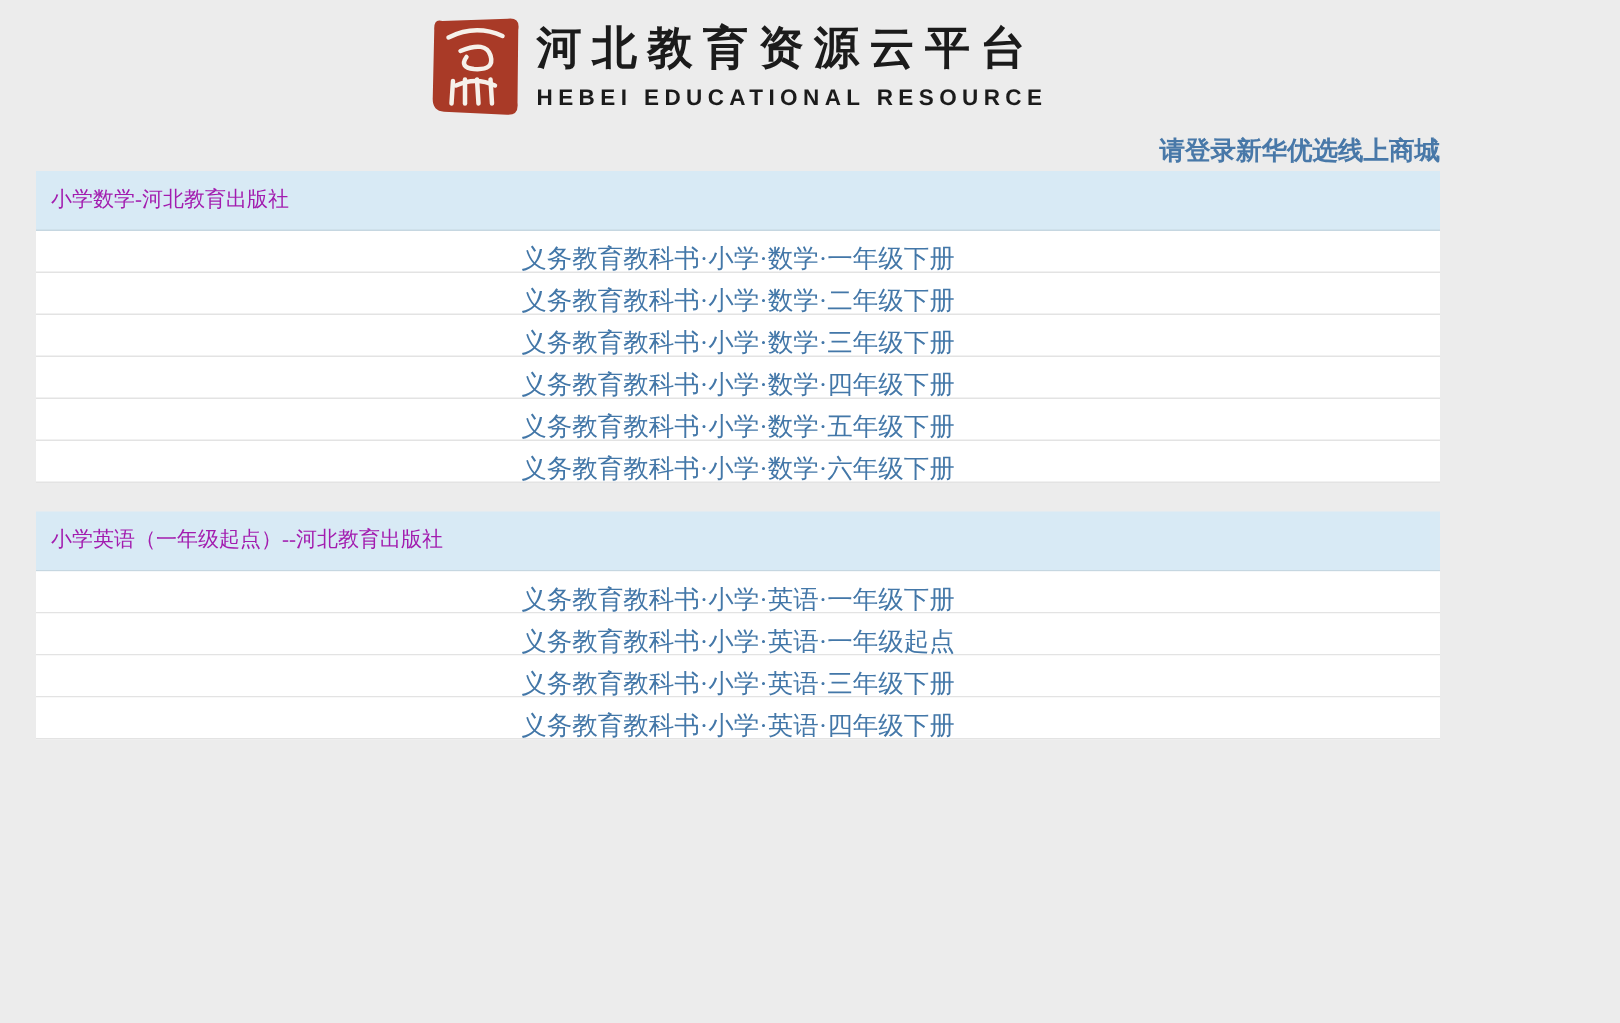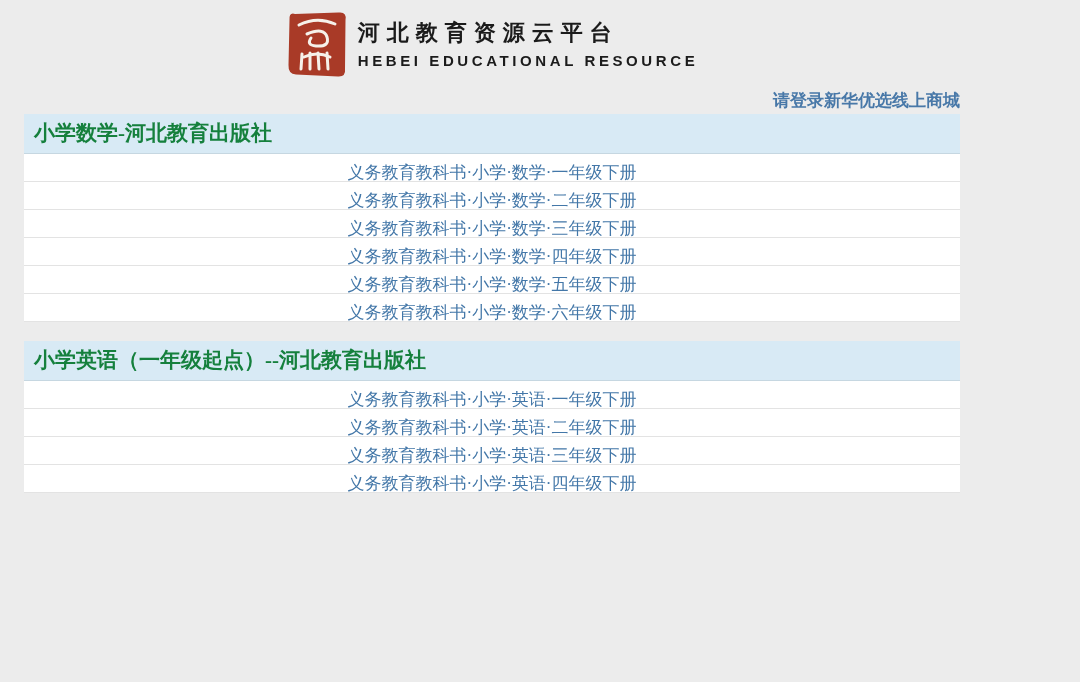--- a/index.html
+++ b/index.html
@@ -13,21 +13,21 @@
   
   .header { padding-top:8px; }
   .logo-row {
     display:flex; justify-content:center; align-items:center;
     gap:10px; height:70px;
   }
   .seal { width:62px; height:68px; flex:0 0 auto; }
   .logo-text { text-align:left; }
   .logo-title {
     font-family:"Liberation Sans", sans-serif;
-    font-weight:bold; font-size:22px; letter-spacing:7px;
+    font-weight:bold; font-size:30px; letter-spacing:7px;
     color:#1b1b1b; white-space:nowrap;
   }
   .logo-subtitle {
     font-family:"Liberation Sans", sans-serif;
     font-weight:bold; font-size:15px; letter-spacing:3.6px;
     color:#1b1b1b; margin-top:4px; white-space:nowrap;
   }
 
   .header-links { text-align:right; margin-top:10px; }
   .header-link {
@@ -40,21 +40,21 @@
     font-size:30px; font-weight:bold; color:#2e2e2e;
     margin:16px 0 14px 0; line-height:36px;
   }
 
   
   .section { margin-bottom:19px; }
   .section-header {
     background:#D8EAF5;
     border-bottom:1px solid #C6D7E1;
     padding:0 10px; height:40px; line-height:39px;
-    font-weight:bold; font-size:21px; color:#15803d;
+    font-weight:normal; font-size:14px; color:#a21caf;
   }
   .rows { background:#FFFFFF; }
   .row {
     height:28px; line-height:38px; text-align:center;
     border-bottom:1px solid #E3E3E3; background:#FFFFFF;
   }
   .row a {
     color:#4377A8; font-size:17px; text-decoration:none;
   }
 </style>
@@ -103,20 +103,20 @@
           <div class="row"><a href="#">义务教育教科书·小学·数学·六年级下册</a></div>
         </div>
   </div>
 
   <div class="section">
     <div class="section-header">
       <span>小学英语（一年级起点）--河北教育出版社</span>
     </div>
     <div class="rows">
           <div class="row"><a href="#">义务教育教科书·小学·英语·一年级下册</a></div>
-          <div class="row"><a href="#">义务教育教科书·小学·英语·二年级下册</a></div>
+          <div class="row"><a href="#">义务教育教科书·小学·英语·一年级起点</a></div>
           <div class="row"><a href="#">义务教育教科书·小学·英语·三年级下册</a></div>
           <div class="row"><a href="#">义务教育教科书·小学·英语·四年级下册</a></div>
         </div>
   </div>
 </div>
 
 </div>
 
 </body></html>

